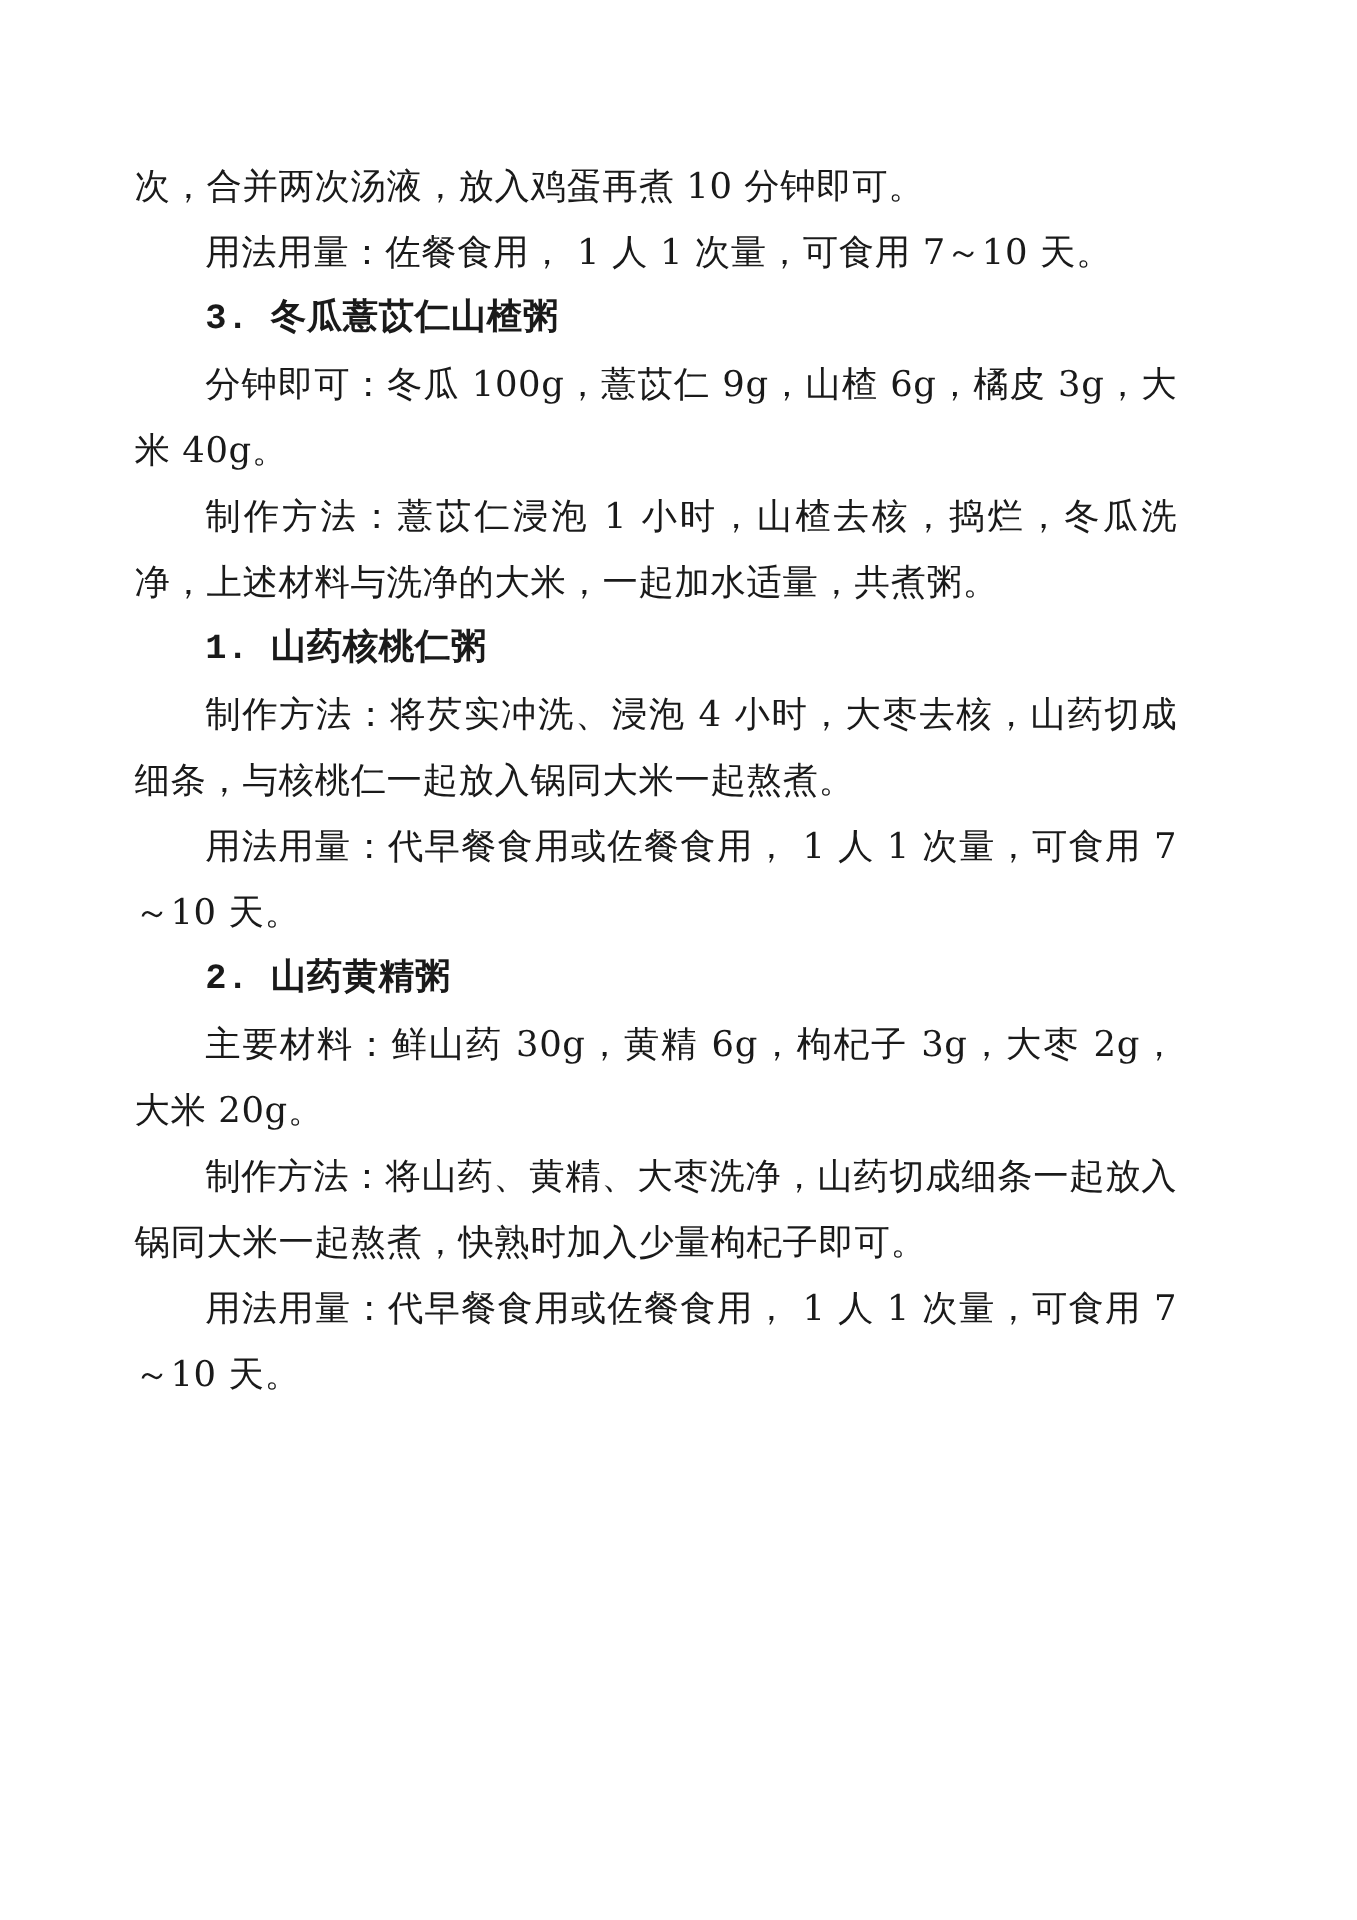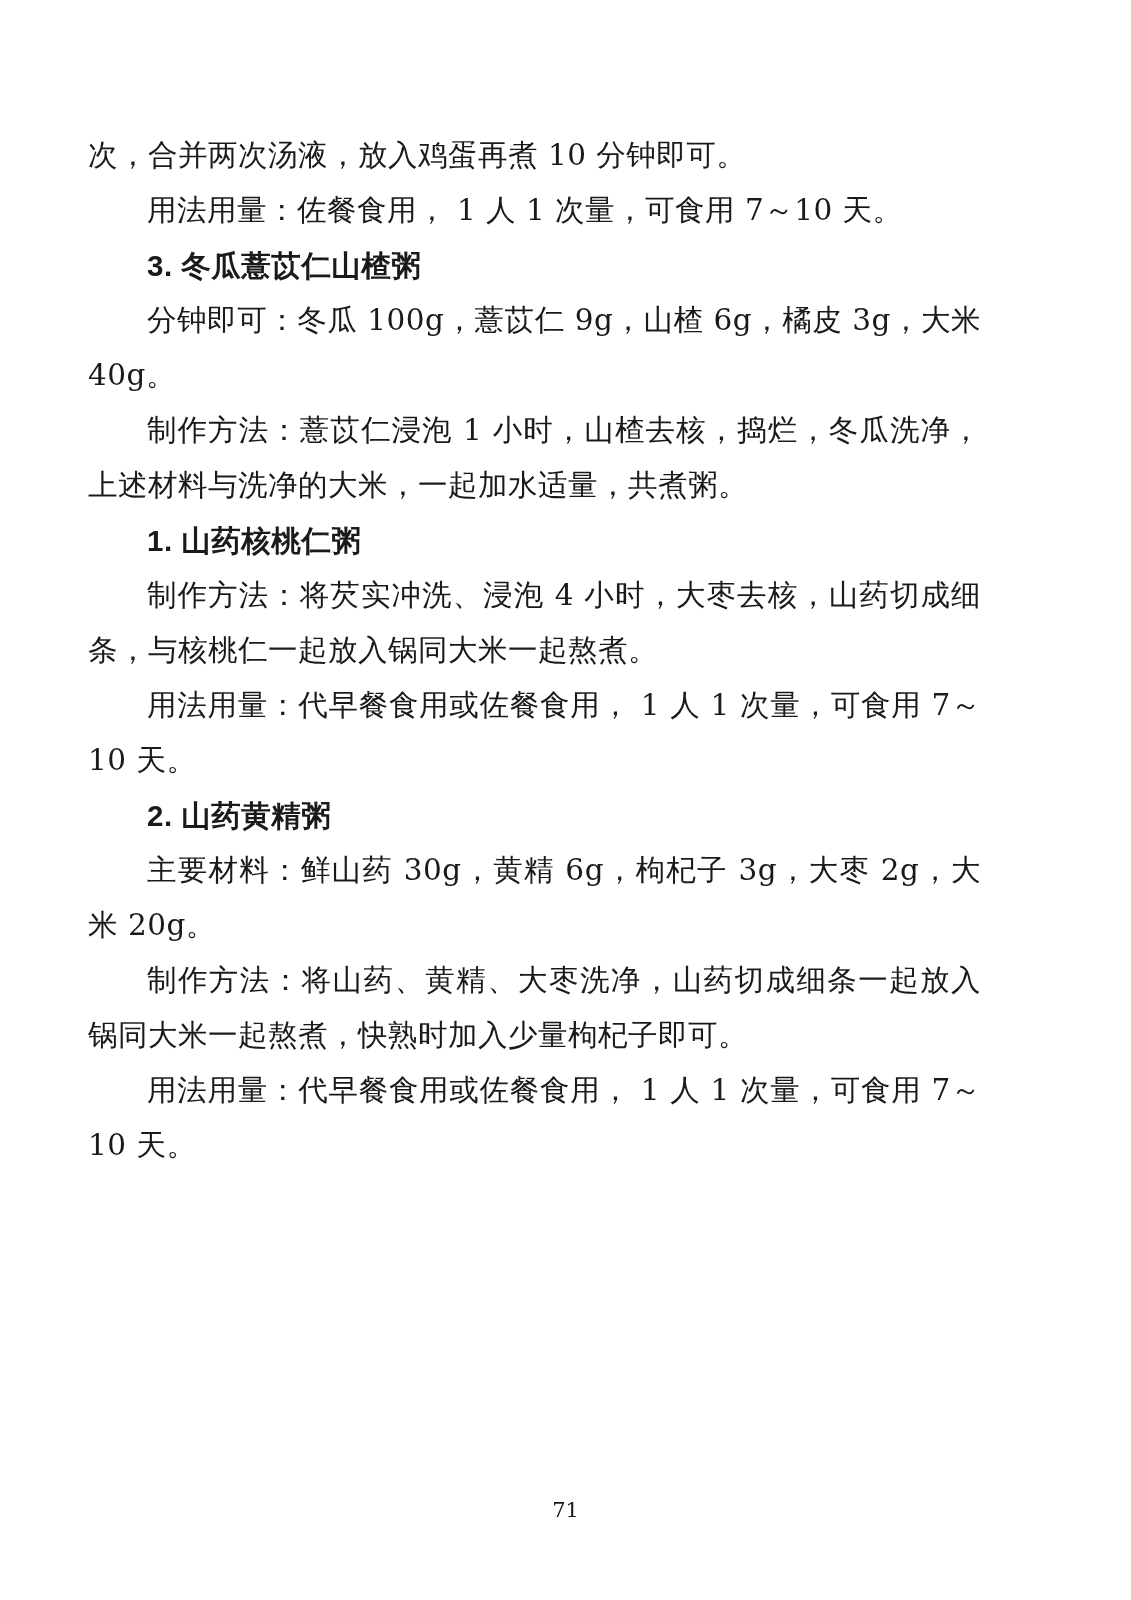--- a/index.html
+++ b/index.html
@@ -12,42 +12,42 @@
     height: 1600px;
     font-family: "DejaVu Serif", "Liberation Serif", serif;
     color: #1a1a1a;
     position: relative;
     overflow: hidden;
   }
   .page {
     box-sizing: border-box;
     width: 1131px;
     height: 1600px;
-    padding: 128px 150px 0 88px;
+    padding: 128px 150px 0 112px;
     position: relative;
   }
   .body-text {
     font-size: 29.5px;
     line-height: 55px;
     letter-spacing: 0.5px;
     text-align: justify;
     text-justify: inter-ideograph;
     margin: 0;
   }
   .indent {
     text-indent: 2em;
   }
   .heading {
     font-size: 29.5px;
     line-height: 55px;
     font-weight: bold;
     text-indent: 2em;
     letter-spacing: 0.5px;
     margin: 0;
-    font-family: Liberation Sans, sans-serif;
+    font-family: Liberation Mono, monospace;
   }
   .section-label {
     font-size: 29.5px;
     line-height: 55px;
     text-indent: 2em;
     letter-spacing: 0.5px;
     margin: 0;
   }
   .page-number {
     position: absolute;
@@ -71,14 +71,13 @@
       <p class="body-text indent">分钟即可：冬瓜 100g，薏苡仁 9g，山楂 6g，橘皮 3g，大米 40g。</p>
       <p class="body-text indent">制作方法：薏苡仁浸泡 1 小时，山楂去核，捣烂，冬瓜洗净，上述材料与洗净的大米，一起加水适量，共煮粥。</p>
       <p class="heading">1. 山药核桃仁粥</p>
       <p class="body-text indent">制作方法：将芡实冲洗、浸泡 4 小时，大枣去核，山药切成细条，与核桃仁一起放入锅同大米一起熬煮。</p>
       <p class="body-text indent">用法用量：代早餐食用或佐餐食用， 1 人 1 次量，可食用 7～10 天。</p>
       <p class="heading">2. 山药黄精粥</p>
       <p class="body-text indent">主要材料：鲜山药 30g，黄精 6g，枸杞子 3g，大枣 2g，大米 20g。</p>
       <p class="body-text indent">制作方法：将山药、黄精、大枣洗净，山药切成细条一起放入锅同大米一起熬煮，快熟时加入少量枸杞子即可。</p>
       <p class="body-text indent">用法用量：代早餐食用或佐餐食用， 1 人 1 次量，可食用 7～10 天。</p>
     </div>
-  <div class="page-number">71</div>
 </div>
 
 </body></html>

